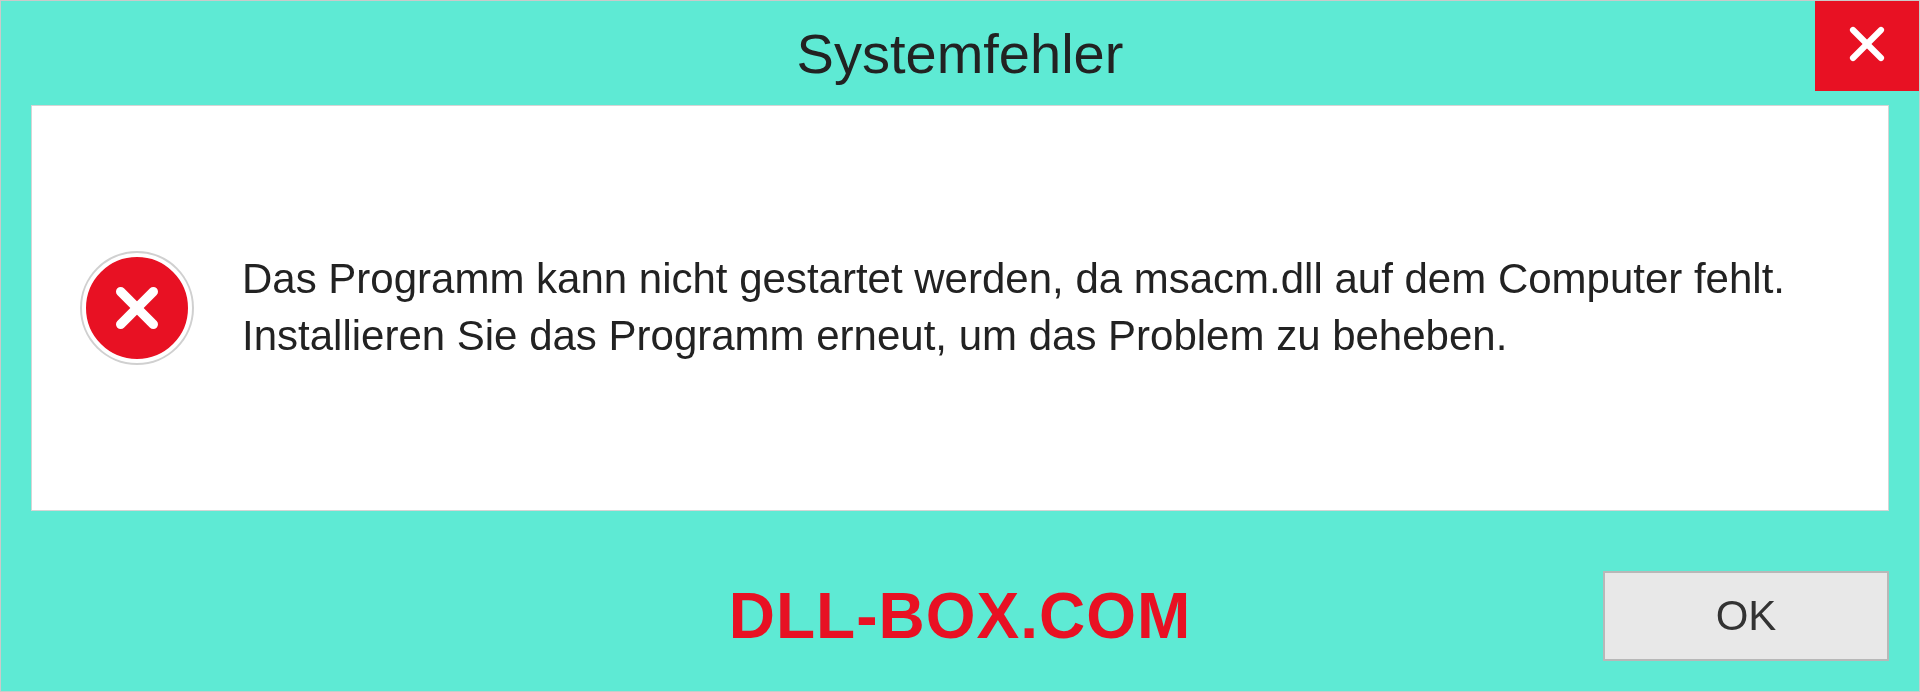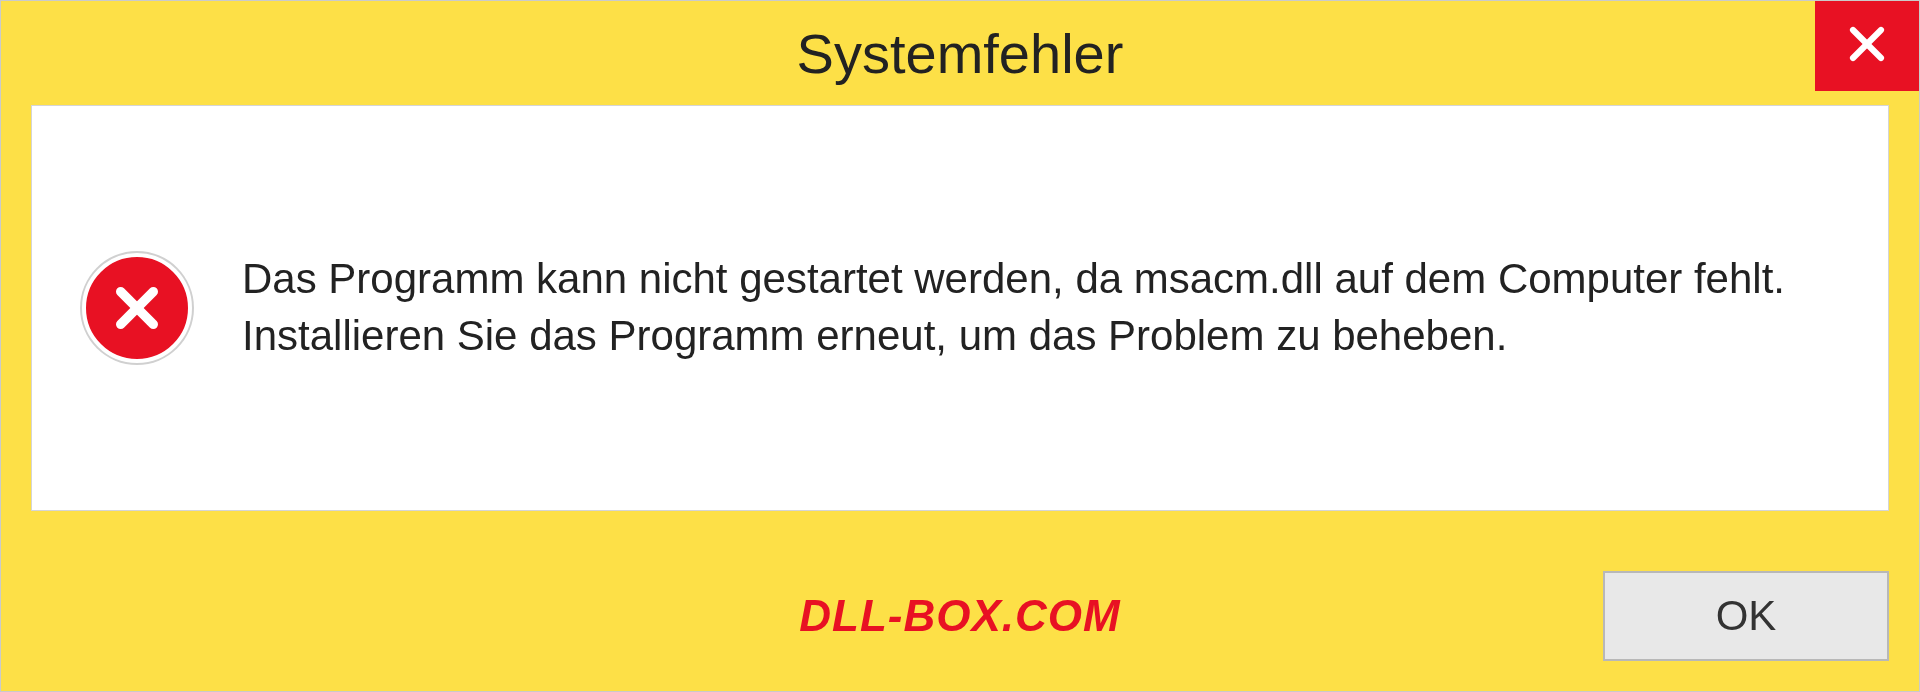--- a/index.html
+++ b/index.html
@@ -11,21 +11,21 @@
       font-family: Arial, "Helvetica Neue", Helvetica, sans-serif;
       width: 1920px;
       height: 692px;
       background: #f2f2f2;
       position: relative;
       overflow: hidden;
     }
     .dialog-container {
       width: 100%;
       height: 100%;
-      background: #fde047;
+      background: #5eead4;
       border: 1px solid #cacaca;
       display: flex;
       flex-direction: column;
     }
     .titlebar {
       height: 104px;
       display: flex;
       align-items: center;
       justify-content: center;
       position: relative;
@@ -88,25 +88,24 @@
       display: flex;
       align-items: center;
       justify-content: flex-end;
       padding: 0 30px;
       position: relative;
     }
     .watermark {
       position: absolute;
       left: 50%;
       transform: translateX(-50%);
-      font-size: 44px;
+      font-size: 64px;
       font-weight: 900;
       color: #e81123;
       letter-spacing: 1px;
-      font-style: italic;
       font-family: Arial, sans-serif;
     }
     .ok-button {
       width: 286px;
       height: 90px;
       background: #e8e8e8;
       border: 2px solid #b8b8b8;
       font-size: 42px;
       color: #333;
       cursor: pointer;

